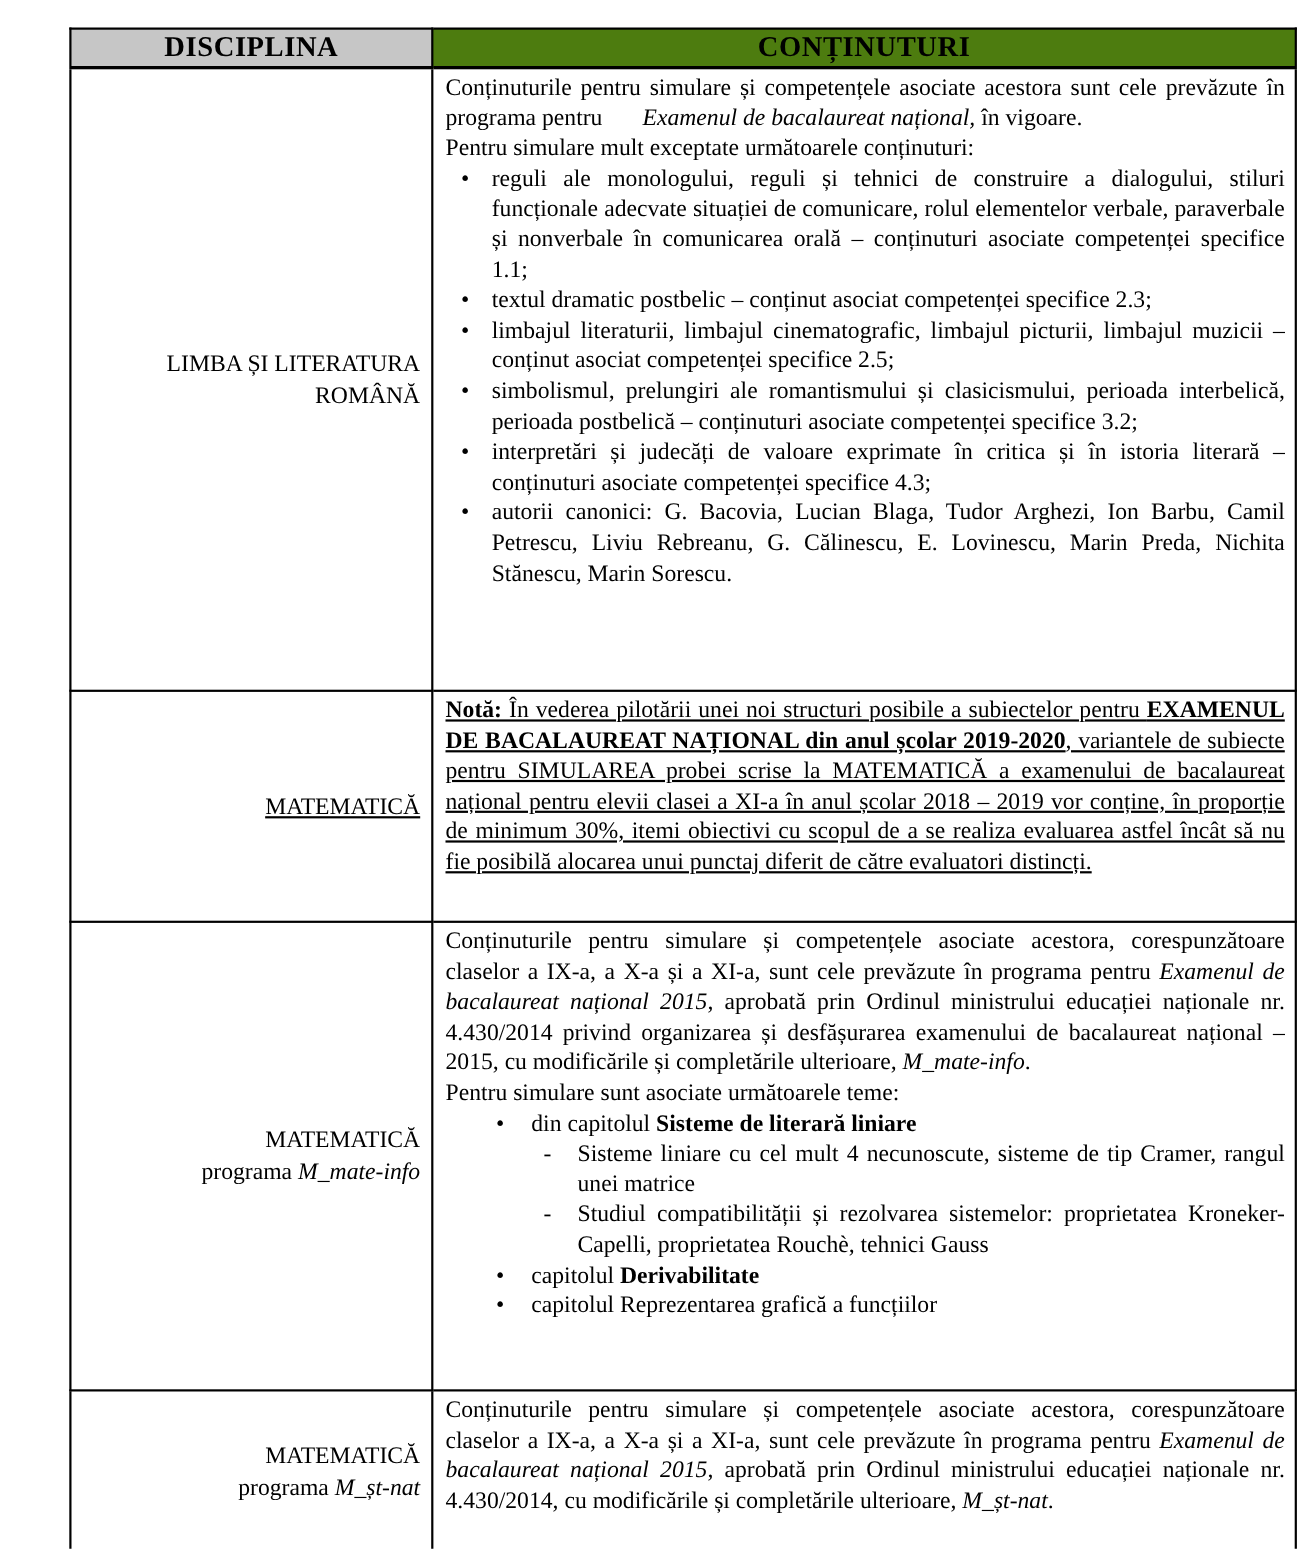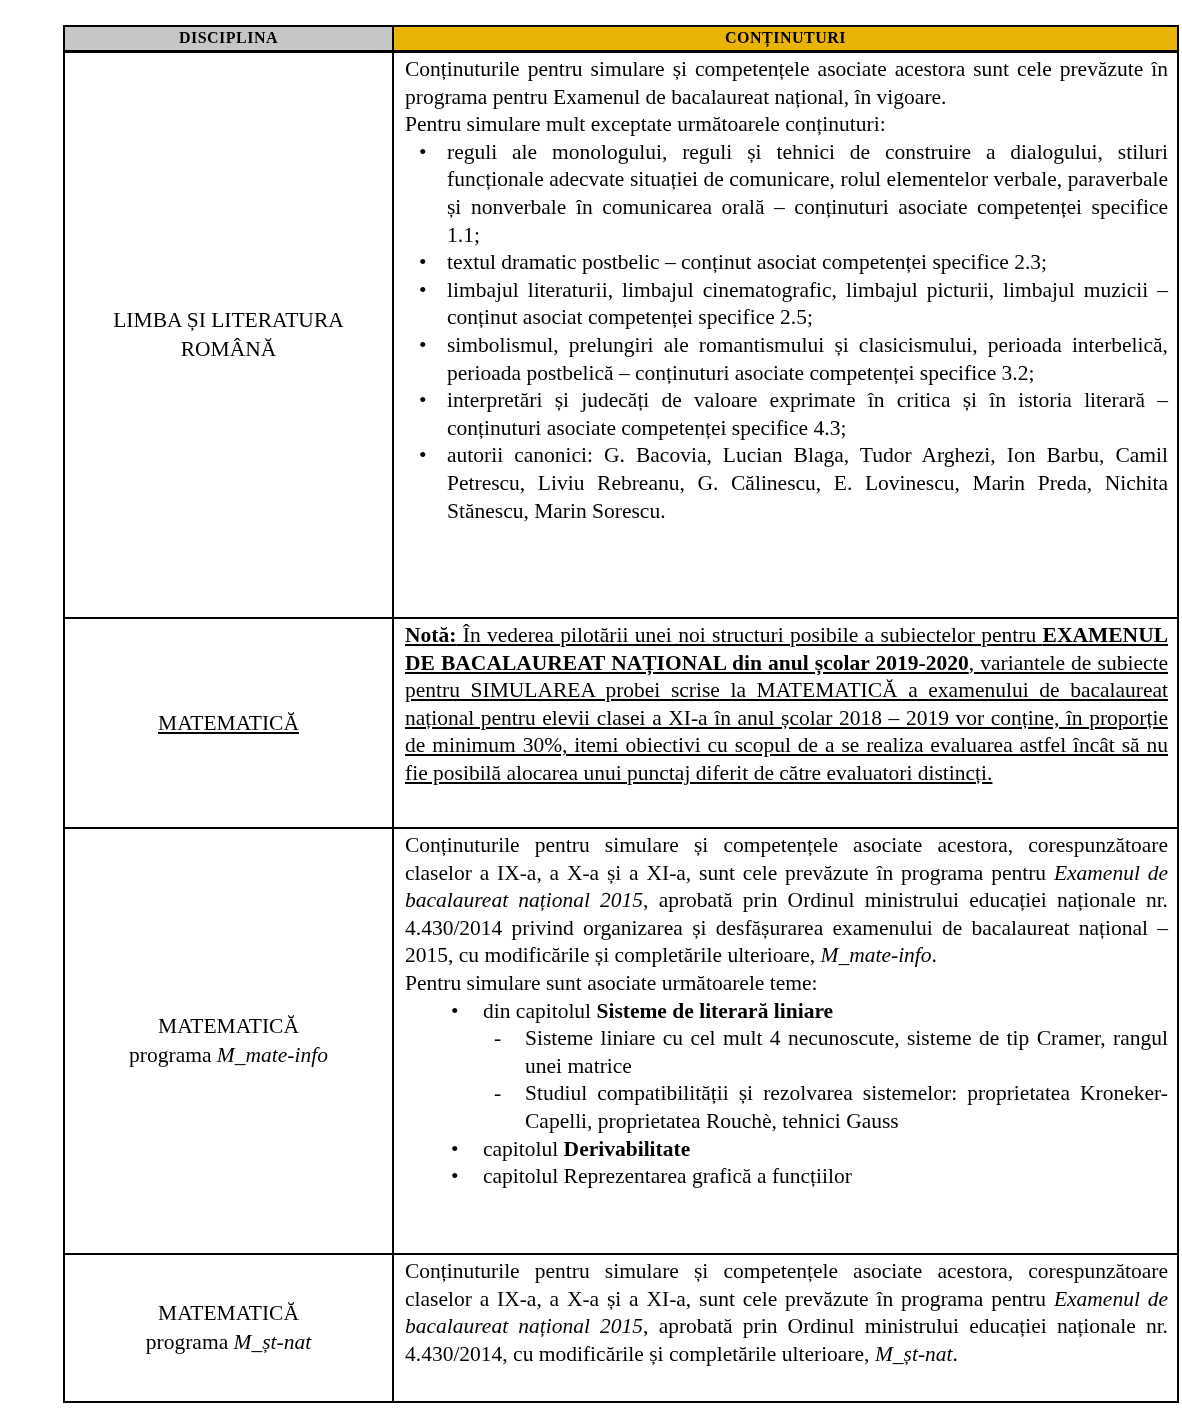--- a/index.html
+++ b/index.html
@@ -13,30 +13,30 @@
 
   table.doc-table { border-collapse:collapse; width:1114px; table-layout:fixed; }
   col.c1 { width:329px; }
   col.c2 { width:785px; }
 
   th, td { border:2px solid #000; }
 
   thead th {
     background:#c6c6c6;
     font-weight:bold;
-    font-size:16px;
+    font-size:26px;
     letter-spacing:0.5px;
     text-align:center;
     padding:1px 4px 2px 4px;
     border-bottom:3px solid #000;
     height:20px;
   }
 
   td.disc {
-    text-align:center;
+    text-align:right;
     vertical-align:middle;
     font-size:21.5px;
     padding:4px 10px;
     line-height:29px;
   }
   .disc-sub .it { font-style:italic; }
   tr.row-4 .disc-sub { margin-top:0; }
 
   td.cont {
     vertical-align:top;
@@ -64,31 +64,31 @@
 
 <div class="page">
   <table class="doc-table">
     <colgroup>
         <col class="c1">
         <col class="c2">
       </colgroup>
     <thead>
       <tr>
         <th style="background: rgb(198, 198, 198);">DISCIPLINA</th>
-        <th style="background: #eab308;">CONȚINUTURI</th>
+        <th style="background: #4d7c0f;">CONȚINUTURI</th>
       </tr>
     </thead>
     <tbody>
       <tr class="row-1">
         <td class="disc">
           <div class="disc-title">LIMBA ȘI LITERATURA ROMÂNĂ</div>
         </td>
         <td class="cont">
           <div>
-              <div class="blk blk-p"><span>Conținuturile pentru simulare și competențele asociate acestora sunt cele prevăzute în programa pentru </span><span style="">Examenul de bacalaureat național,</span><span> în vigoare.</span></div>
+              <div class="blk blk-p"><span>Conținuturile pentru simulare și competențele asociate acestora sunt cele prevăzute în programa pentru </span><span style="font-style: italic; margin-left: 31px;">Examenul de bacalaureat național,</span><span> în vigoare.</span></div>
               <div class="blk blk-p"><span>Pentru simulare mult exceptate următoarele conținuturi:</span></div>
               <div class="blk blk-li1"><span class="marker">•</span><span>reguli ale monologului, reguli și tehnici de construire a dialogului, stiluri funcționale adecvate situației de comunicare, rolul elementelor verbale, paraverbale și nonverbale în comunicarea orală – conținuturi asociate competenței specifice 1.1;</span></div>
               <div class="blk blk-li1"><span class="marker">•</span><span>textul dramatic postbelic – conținut asociat competenței specifice 2.3;</span></div>
               <div class="blk blk-li1"><span class="marker">•</span><span>limbajul literaturii, limbajul cinematografic, limbajul picturii, limbajul muzicii – conținut asociat competenței specifice 2.5;</span></div>
               <div class="blk blk-li1"><span class="marker">•</span><span>simbolismul, prelungiri ale romantismului și clasicismului, perioada interbelică, perioada postbelică – conținuturi asociate competenței specifice 3.2;</span></div>
               <div class="blk blk-li1"><span class="marker">•</span><span>interpretări și judecăți de valoare exprimate în critica și în istoria literară – conținuturi asociate competenței specifice 4.3;</span></div>
               <div class="blk blk-li1"><span class="marker">•</span><span>autorii canonici: G. Bacovia, Lucian Blaga, Tudor Arghezi, Ion Barbu, Camil Petrescu, Liviu Rebreanu, G. Călinescu, E. Lovinescu, Marin Preda, Nichita Stănescu, Marin Sorescu.</span></div>
             </div>
         </td>
       </tr>

